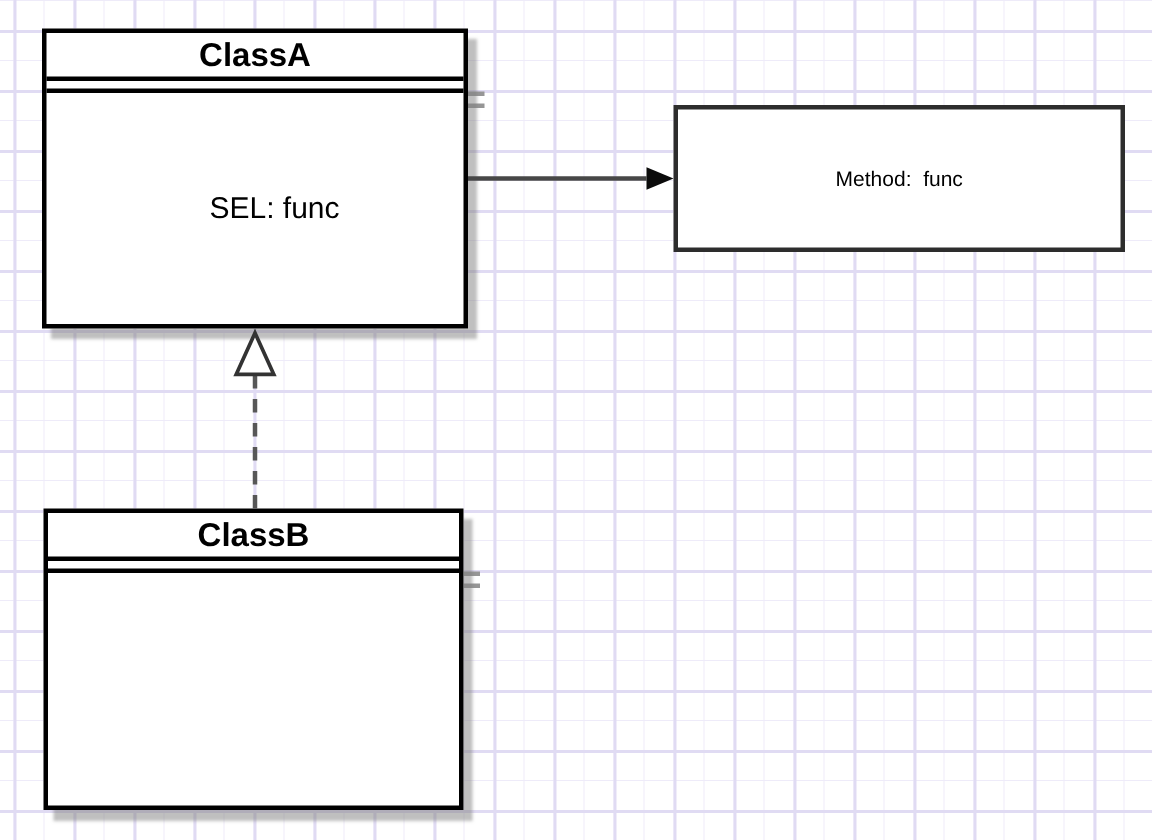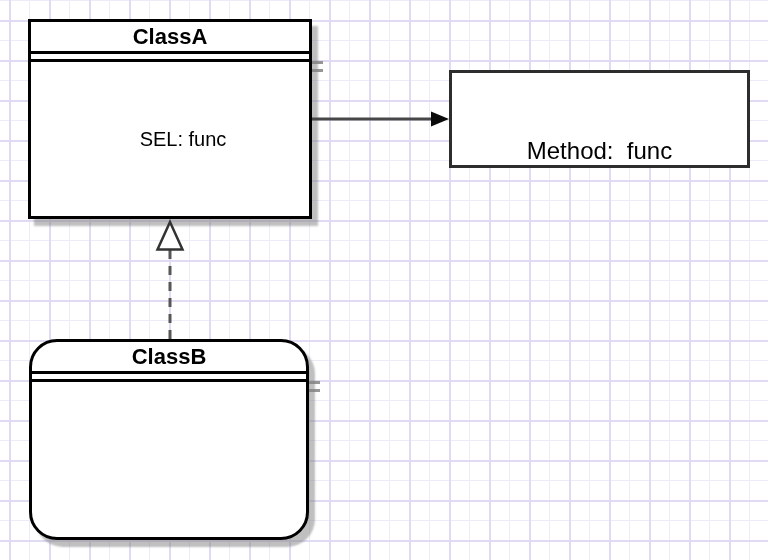--- a/index.html
+++ b/index.html
@@ -45,31 +45,31 @@
     flex: 0 0 auto;
   }
   .class-body {
     flex: 1 1 auto;
     display: flex; align-items: center; justify-content: center;
     font-size: 20px;
     margin-left: 26px;
   }
 
   #classA { left: 28px; top: 19px;  width: 284px; height: 200px; }
-  #classB { left: 29px; top: 339px; width: 280px; height: 201px; border-radius: 28px; }
+  #classB { left: 29px; top: 339px; width: 280px; height: 201px; }
 
   
   .method-box {
     position: absolute;
     left: 449px; top: 70px; width: 301px; height: 98px;
     box-sizing: border-box;
     background: #ffffff;
     border: 3px solid #2d2d2d;
-    display: flex; align-items: flex-end; justify-content: center;
-    font-size: 24px;
+    display: flex; align-items: center; justify-content: center;
+    font-size: 14px;
     white-space: pre;
   }
 
   .connector { position: absolute; overflow: visible; }
   #assoc-arrow { left: 312px; top: 104px; width: 137px; height: 30px; }
   #inherit-arrow { left: 150px; top: 219px; width: 40px; height: 120px; }
 
   
   .sep-shadow-tick {
     position: absolute;

